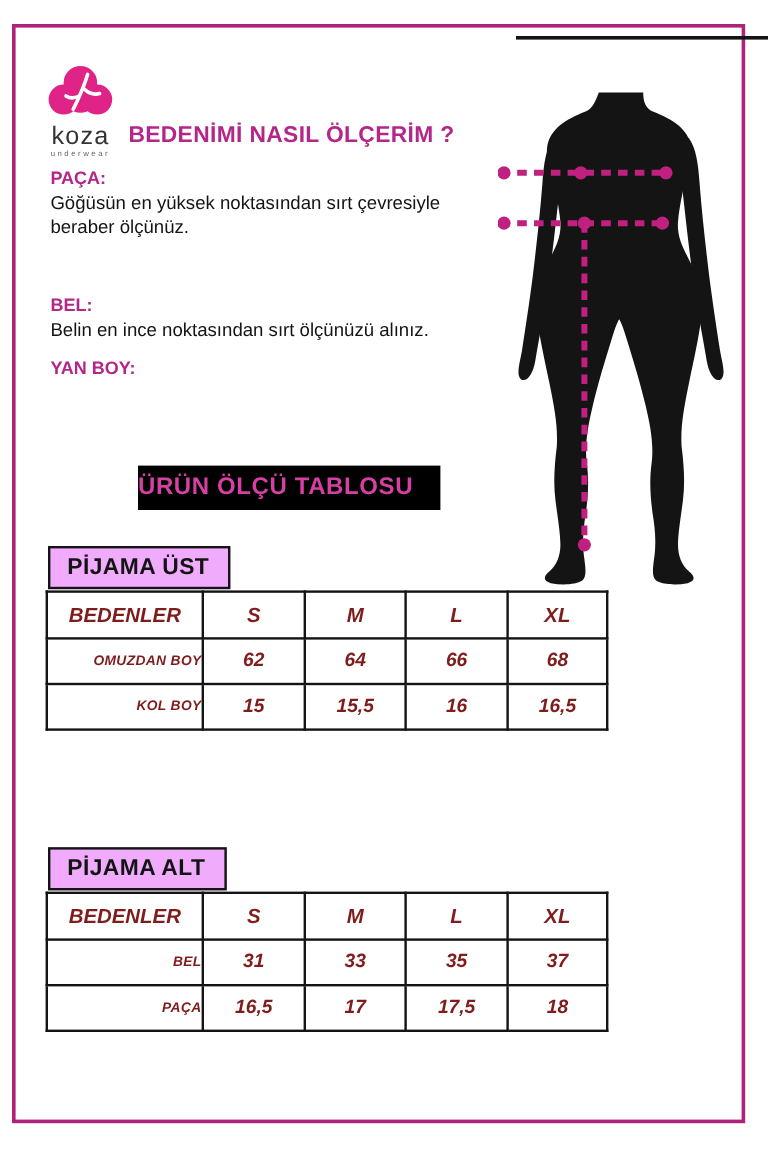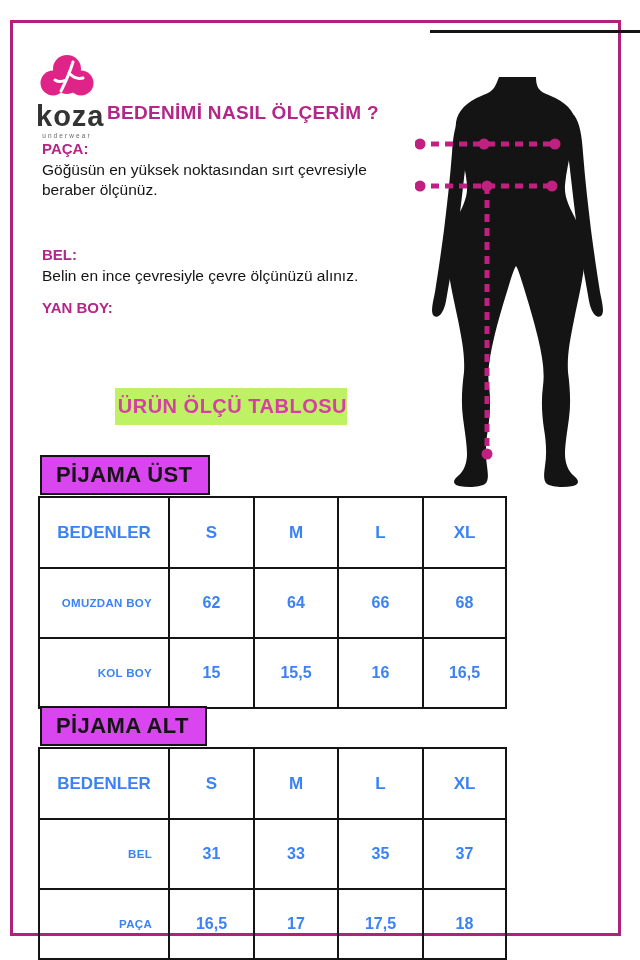--- a/index.html
+++ b/index.html
@@ -8,53 +8,53 @@
     font-family:"Liberation Sans", sans-serif; overflow:hidden;
   }
   .frame {
     position:absolute; left:10px; top:20px; width:611px; height:916px;
     border:3px solid #b02178; box-sizing:border-box;
   }
   .artifact-line { position:absolute; left:430px; top:30px; width:210px; height:3px; background:#141414; }
 
   
   .logo-wrap { position:absolute; left:36px; top:54px; width:62px; text-align:center; }
-  .logo-name { font-size:29px; font-weight:700; color:#333333; letter-spacing:1px; line-height:1; margin-top:2px; }
+  .logo-name { font-size:21px; font-weight:400; color:#333333; letter-spacing:1px; line-height:1; margin-top:2px; }
   .logo-sub  { font-size:6.5px; color:#666666; letter-spacing:2.1px; line-height:1; margin-top:2px; }
 
   .page-title {
     position:absolute; left:107px; top:102px;
     font-size:19px; font-weight:700; color:#b42687; letter-spacing:0.3px;
   }
 
   .section { position:absolute; left:42px; width:378px; }
   .section .lbl { font-size:15px; font-weight:700; color:#b42687; margin-bottom:3px; }
   .section .txt { font-size:15.5px; color:#141414; line-height:1.28; }
   #sec-gogus { top:140px; }
   #sec-bel   { top:222px;margin-top:24px; }
   #sec-yanboy{ top:299px; }
 
   .banner {
-    position:absolute; left:115px; top:388px; width:232px; height:37px;
-    background:#bef264; color:#d63fa3; font-size:20px; font-weight:700;
-    text-align:right; line-height:37px; letter-spacing:0.5px;
+    position:absolute; left:115px; top:388px; width:252px; height:37px;
+    background:#000000; color:#d63fa3; font-size:20px; font-weight:700;
+    text-align:left; line-height:37px; letter-spacing:0.5px;
   }
 
   .figure-svg { position:absolute; left:415px; top:55px; }
 
   .size-block { position:absolute; left:38px; }
   #block-ust { top:455px; }
   #block-alt { top:706px; }
   .ttitle {
-    display:inline-block; border:2.5px solid #141414; background:#d946ef;
+    display:inline-block; border:2.5px solid #141414; background:#f0abfc;
     padding:5px 16px 5px 14px; margin-left:2px;
-    font-size:22px; font-weight:700; color:#141414; letter-spacing:0.4px;
+    font-size:19px; font-weight:700; color:#141414; letter-spacing:0.4px;
   }
   table { border-collapse:collapse; table-layout:fixed; width:467px; margin-top:1px; }
-  th, td { border:2px solid #141414; text-align:center; color:#3b82f6; padding:16px; }
+  th, td { border:2px solid #141414; text-align:center; color:#7f1d1d; padding:0;font-style:italic; }
   th { font-size:17px; font-weight:700; height:37px; }
   td { font-size:16px; font-weight:700; height:36px; }
   td.rowlabel { font-size:11.5px; letter-spacing:0.3px;text-align:right; }
   col.c0 { width:130px; } col.c1 { width:85px; } col.c2 { width:84px; }
   col.c3 { width:85px; } col.c4 { width:83px; }
 </style>
 </head>
 <body>
 
 <div class="frame"></div>
@@ -79,21 +79,21 @@
 </div>
 
 <div class="page-title">BEDENİMİ NASIL ÖLÇERİM ?</div>
 
 <div class="section" id="sec-gogus">
   <div class="lbl">PAÇA:</div>
   <div class="txt">Göğüsün en yüksek noktasından sırt çevresiyle beraber ölçünüz.</div>
 </div>
 <div class="section" id="sec-bel">
   <div class="lbl">BEL:</div>
-  <div class="txt">Belin en ince çevresiyle çevre ölçünüzü alınız.</div>
+  <div class="txt">Belin en ince noktasından sırt ölçünüzü alınız.</div>
 </div>
 <div class="section" id="sec-yanboy">
   <div class="lbl">YAN BOY:</div>
 </div>
 
 <div class="banner">ÜRÜN ÖLÇÜ TABLOSU</div>
 
 <svg class="figure-svg" width="200" height="440" viewBox="0 0 200 440">
   <g fill="#141414">
     <path d="M 84,22 L 121,22

